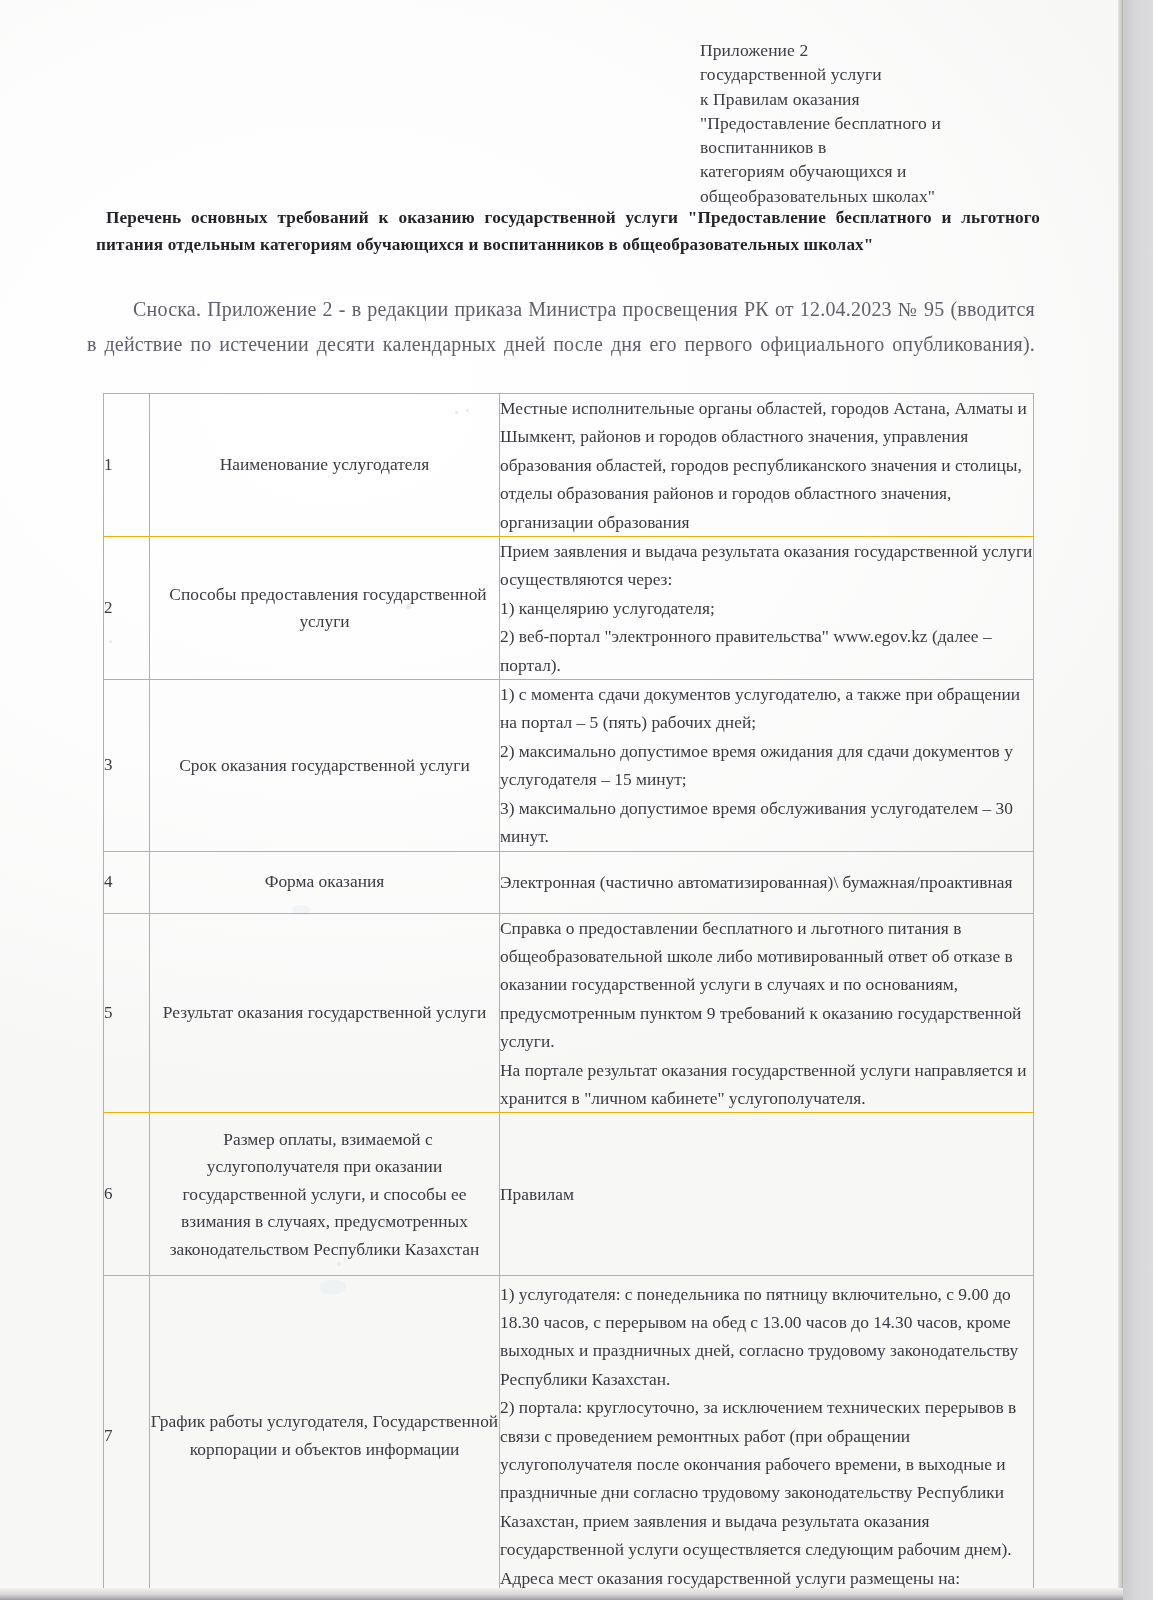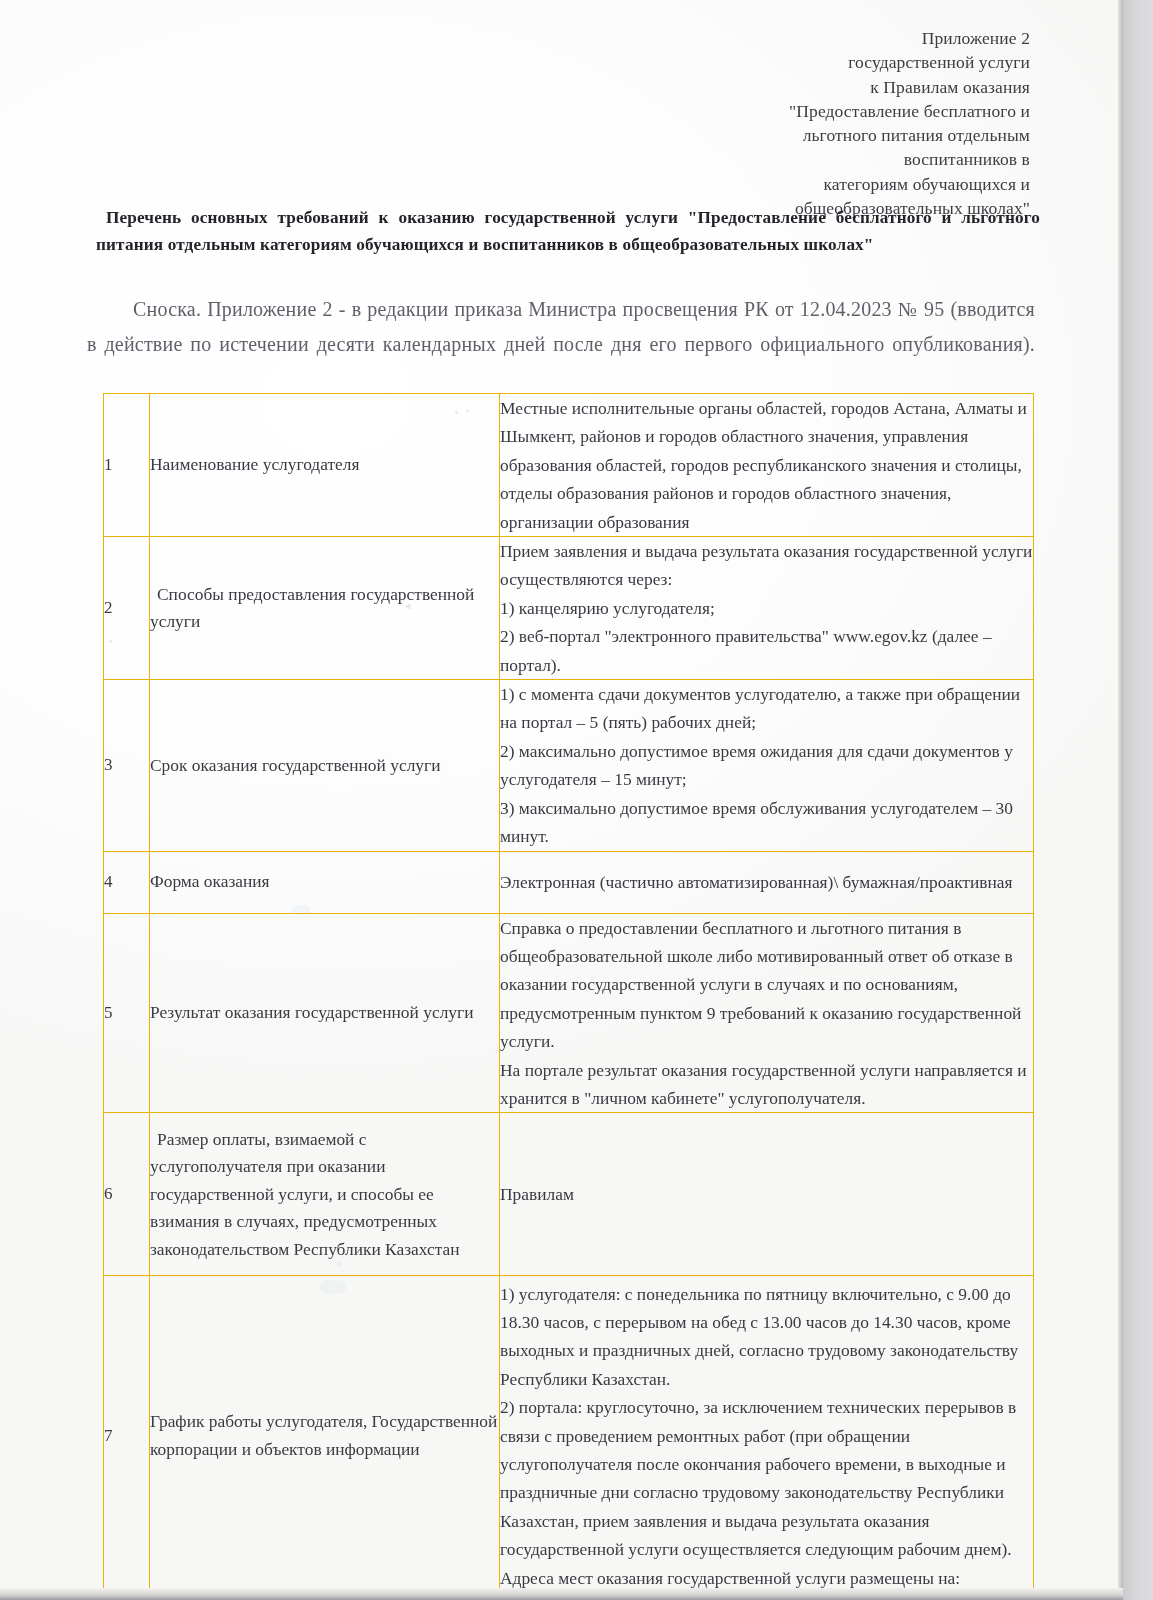--- a/index.html
+++ b/index.html
@@ -42,23 +42,23 @@
     position: absolute;
     left: 0; top: 1588px;
     width: 1123px; height: 12px;
     background: linear-gradient(to bottom, #f2f1ef 0%, #d8d6d4 55%, #9e9ca6 100%);
   }
 
   
   #header-block {
     position: absolute;
     left: 700px;
-    top: 26px;
+    top: 38px;
     width: 330px;
-    text-align: right;
+    text-align: left;
     font-size: 17.5px;
     line-height: 24.3px;
     color: #3c3c44;
     letter-spacing: 0.1px;
   }
   #header-block div { white-space: nowrap; }
 
   
   #doc-title {
     position: absolute;
@@ -111,20 +111,21 @@
     font-size: 17px;
     color: #53535c;
     vertical-align: middle;
   }
   td.c-label {
     width: 349px;
     padding: 6px 10px 6px 12px;
     font-size: 17.4px;
     line-height: 27.5px;
     color: #4a4a54;
+    text-align: center;
   }
   td.c-value {
     width: 533px;
     padding: 6px 6px 6px 10px;
     font-size: 17.4px;
     line-height: 28.4px;
     color: #33333b;
     vertical-align: top;
   }
   td.c-value.mid { vertical-align: middle; }
@@ -155,21 +156,20 @@
   <div class="speck" style="left:109px;top:640px;width:3px;height:3px;"></div>
   <div class="speck" style="left:337px;top:1262px;width:4px;height:4px;opacity:.35;background:#cfd8e0;"></div>
   <div class="speck" style="left:320px;top:1280px;width:26px;height:14px;opacity:.18;background:#cddbe6;border-radius:40%;"></div>
   <div class="speck" style="left:292px;top:905px;width:18px;height:10px;opacity:.2;background:#cfe0ea;border-radius:45%;"></div>
 
   <div id="header-block">
     <div>Приложение 2</div>
     <div>государственной услуги</div>
     <div>к Правилам оказания</div>
     <div>"Предоставление бесплатного и</div>
-    <div>льготного питания отдельным</div>
     <div>воспитанников в</div>
     <div>категориям обучающихся и</div>
     <div>общеобразовательных школах"</div>
   </div>
 
   <div id="doc-title">Перечень основных требований к оказанию государственной услуги "Предоставление бесплатного и льготного питания отдельным категориям обучающихся и воспитанников в общеобразовательных школах"</div>
 
   <div id="snoska">Сноска. Приложение 2 - в редакции приказа Министра просвещения РК от 12.04.2023 № 95 (вводится в действие по истечении десяти календарных дней после дня его первого официального опубликования).</div>
 
   <table id="req-table">

